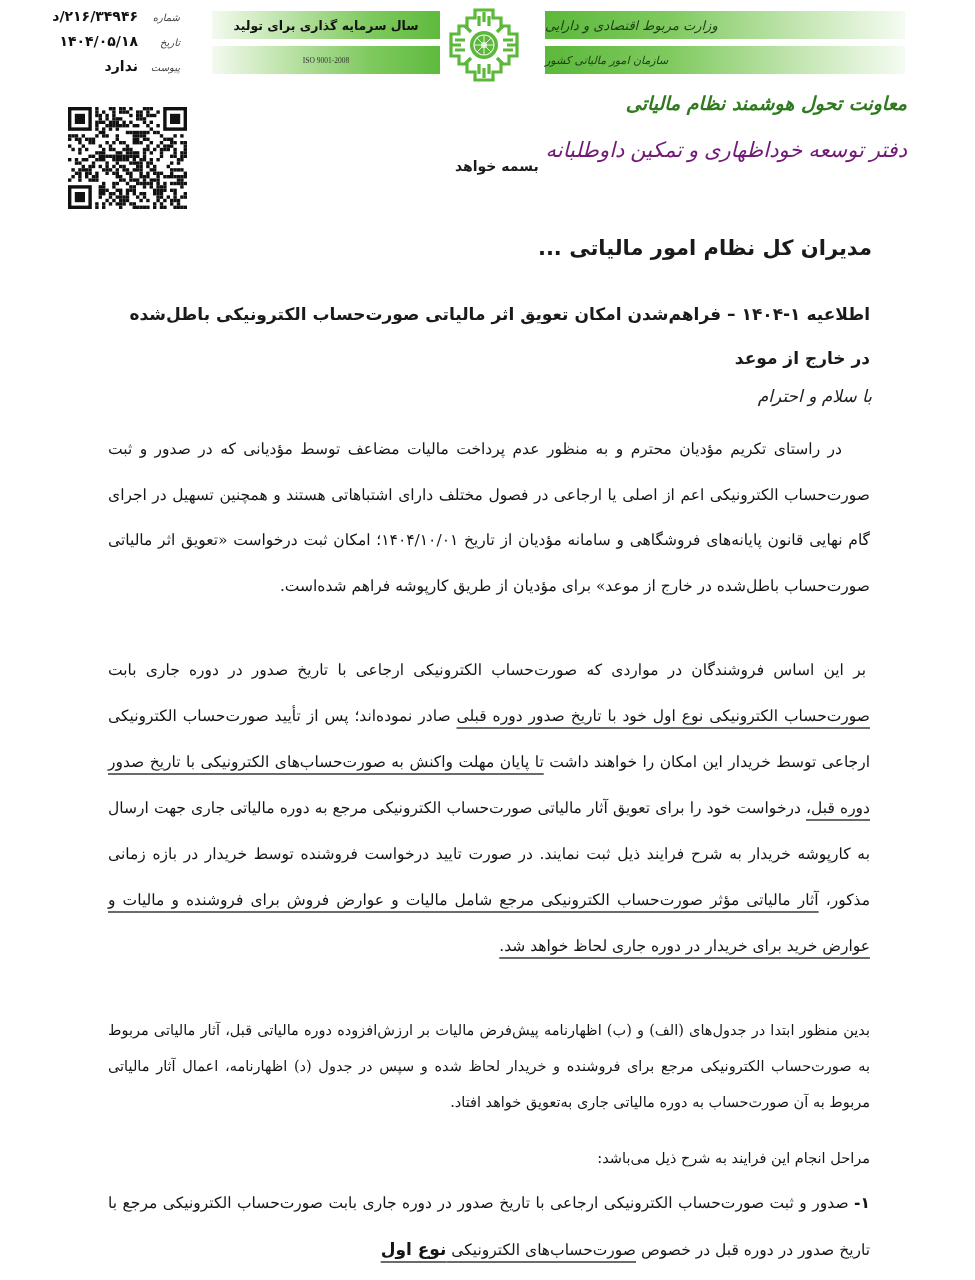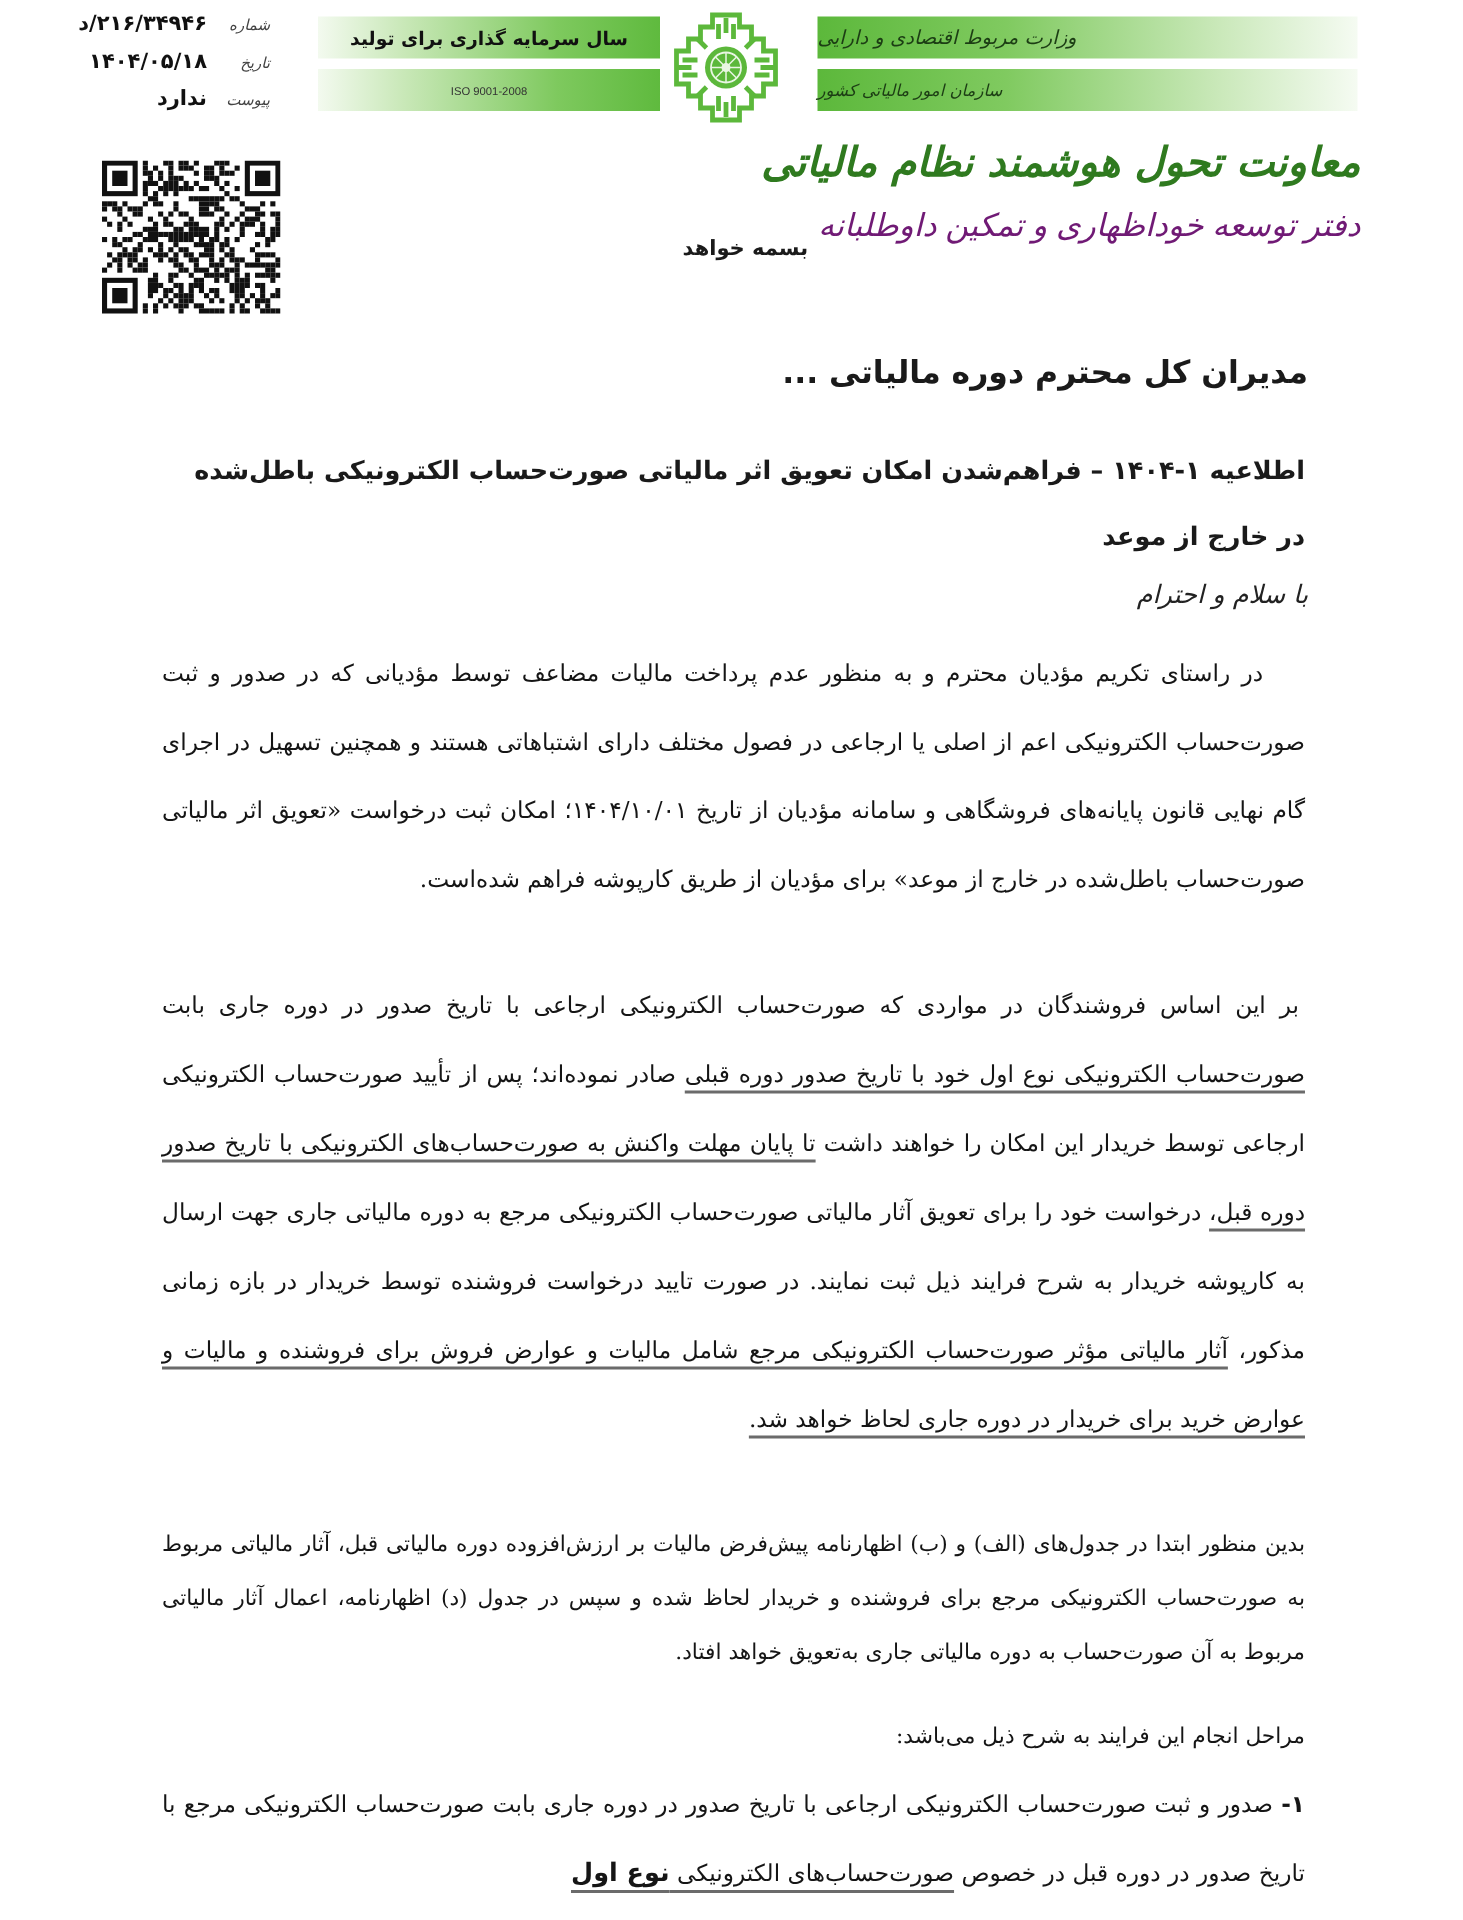--- a/index.html
+++ b/index.html
@@ -27,42 +27,42 @@
       font-family: "DejaVu Sans", sans-serif;
     }
     .bar-left-top {
       left: 212px; top: 11px; width: 228px;
       background: linear-gradient(to right, #f3faef 0%, #c9e8b8 25%, #7ec95e 70%, #5fba3e 100%);
       font-size: 12.5px; font-weight: bold; color: #111; direction: rtl;
     }
     .bar-left-bottom {
       left: 212px; top: 46px; width: 228px;
       background: linear-gradient(to right, #f3faef 0%, #c9e8b8 25%, #7ec95e 70%, #5fba3e 100%);
-      font-size: 7.5px; color: #333; font-family: Liberation Sans, sans-serif;
+      font-size: 7.5px; color: #333; font-family: Liberation Serif, serif;
     }
     .bar-right-top {
       left: 545px; top: 11px; width: 360px;
       background: linear-gradient(to left, #f5fbf2 0%, #cbe9bb 25%, #80ca60 65%, #5cb83b 100%);
       justify-content: flex-end; padding-right: 8px; box-sizing: border-box;
       font-size: 13px; font-style: italic; color: #1c3d14; direction: rtl;
       font-family: "DejaVu Serif", serif;
     }
     .bar-right-bottom {
       left: 545px; top: 46px; width: 360px;
       background: linear-gradient(to left, #f5fbf2 0%, #cbe9bb 25%, #80ca60 65%, #5cb83b 100%);
       justify-content: flex-end; padding-right: 70px; box-sizing: border-box;
       font-size: 11px; font-style: italic; color: #1c3d14; direction: rtl;
       font-family: "DejaVu Serif", serif;
     }
     .emblem { position: absolute; left: 445px; top: 6px; width: 78px; height: 78px; }
 
     .dept-title {
       position: absolute; right: 68px; top: 92px; direction: rtl;
       font-family: "DejaVu Serif", serif; font-style: italic;
-      font-size: 27px; color: #2f7a1f; font-weight: bold; white-space: nowrap;
+      font-size: 19px; color: #2f7a1f; font-weight: bold; white-space: nowrap;
     }
     .dept-subtitle {
       position: absolute; right: 68px; top: 138px; direction: rtl;
       font-family: Liberation Sans, sans-serif; font-style: italic;
       font-size: 21px; color: #701a75; white-space: nowrap;
     }
 
     .qr { position: absolute; left: 68px; top: 107px; width: 119px; height: 103px; }
     .bismillah {
       position: absolute; left: 455px; top: 158px; direction: rtl;
@@ -563,21 +563,21 @@
       <rect x="95.2" y="0" width="23.8" height="23.8" fill="#111"></rect>
       <rect x="98.60000000000001" y="3.4" width="17" height="17" fill="#fff"></rect>
       <rect x="102" y="6.8" width="10.200000000000001" height="10.200000000000001" fill="#111"></rect>
       <rect x="0" y="78.2" width="23.8" height="23.8" fill="#111"></rect>
       <rect x="3.4" y="81.60000000000001" width="17" height="17" fill="#fff"></rect>
       <rect x="6.8" y="85" width="10.200000000000001" height="10.200000000000001" fill="#111"></rect>
     </svg>
 
   <div class="bismillah">بسمه خواهد</div>
 
-  <div class="addressee">مدیران کل محترم دوره مالیاتی ...</div>
+  <div class="addressee">مدیران کل نظام امور مالیاتی ...</div>
   <div class="content subject">اطلاعیه ۱-۱۴۰۴ – فراهم‌شدن امکان تعویق اثر مالیاتی صورت‌حساب الکترونیکی باطل‌شده در خارج از موعد</div>
   <div class="salutation">با سلام و احترام</div>
 
   <div class="content para p1">در راستای تکریم مؤدیان محترم و به منظور عدم پرداخت مالیات مضاعف توسط مؤدیانی که در صدور و ثبت صورت‌حساب الکترونیکی اعم از اصلی یا ارجاعی در فصول مختلف دارای اشتباهاتی هستند و همچنین تسهیل در اجرای گام نهایی قانون پایانه‌های فروشگاهی و سامانه مؤدیان از تاریخ ۱۴۰۴/۱۰/۰۱؛ امکان ثبت درخواست «تعویق اثر مالیاتی صورت‌حساب باطل‌شده در خارج از موعد» برای مؤدیان از طریق کارپوشه فراهم شده‌است.</div>
 
   <div class="content para p2">
     <span>بر این اساس فروشندگان در مواردی که صورت‌حساب الکترونیکی ارجاعی با تاریخ صدور در دوره جاری بابت </span><span class="u">صورت‌حساب الکترونیکی نوع اول خود با تاریخ صدور دوره قبلی</span><span> صادر نموده‌اند؛ پس از تأیید صورت‌حساب الکترونیکی ارجاعی توسط خریدار این امکان را خواهند داشت </span><span class="u">تا پایان مهلت واکنش به صورت‌حساب‌های الکترونیکی با تاریخ صدور دوره قبل،</span><span> درخواست خود را برای تعویق آثار مالیاتی صورت‌حساب الکترونیکی مرجع به دوره مالیاتی جاری جهت ارسال به کارپوشه خریدار به شرح فرایند ذیل ثبت نمایند. در صورت تایید درخواست فروشنده توسط خریدار در بازه زمانی مذکور، </span><span class="u">آثار مالیاتی مؤثر صورت‌حساب الکترونیکی مرجع شامل مالیات و عوارض فروش برای فروشنده و مالیات و عوارض خرید برای خریدار  در دوره جاری لحاظ خواهد شد.</span>
   </div>
 
   <div class="content para p3">بدین منظور ابتدا در جدول‌های (الف) و (ب) اظهارنامه پیش‌فرض مالیات بر ارزش‌افزوده دوره مالیاتی قبل، آثار مالیاتی مربوط به صورت‌حساب الکترونیکی مرجع برای فروشنده و خریدار لحاظ شده و سپس در جدول (د) اظهارنامه، اعمال آثار مالیاتی مربوط به آن صورت‌حساب به دوره مالیاتی جاری به‌تعویق خواهد افتاد.</div>

